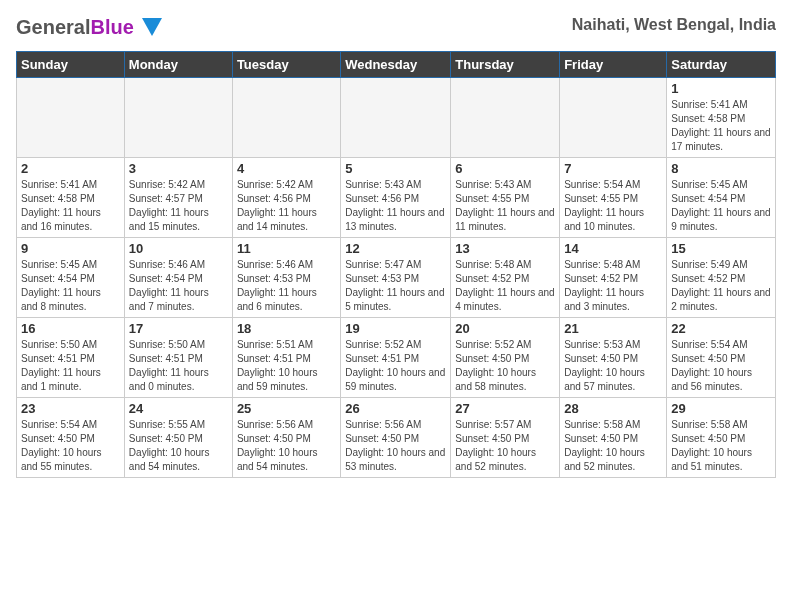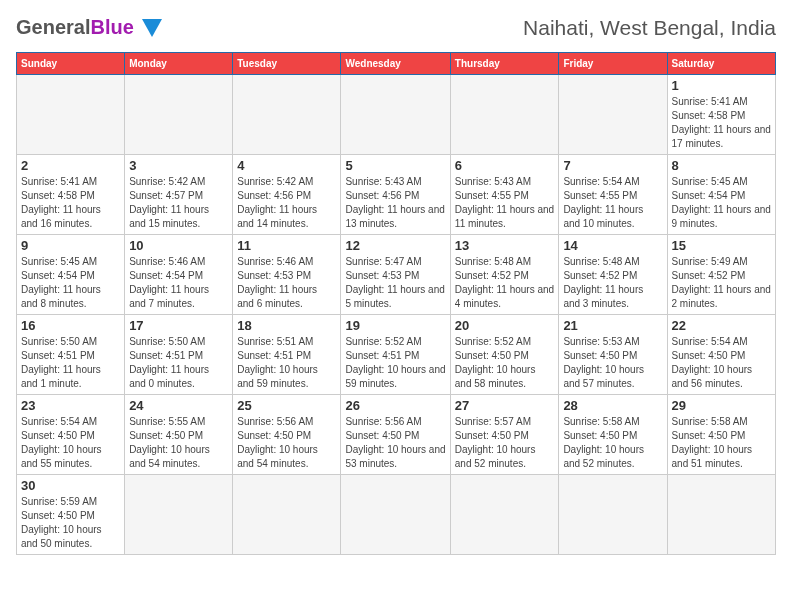--- a/index.html
+++ b/index.html
@@ -19,32 +19,33 @@
     .title-area {
       text-align: right;
     }
     .month-title {
       font-size: 36px;
       font-weight: bold;
       color: #333;
       line-height: 1.1;
     }
     .location-title {
-      font-size: 21px;
+      font-size: 16px;
       color: #555;
+      font-weight: bold;
     }
     .calendar {
       width: 100%;
       border-collapse: collapse;
       border: 1px solid #ccc;
     }
     .calendar th {
-      background-color: #ef4444;
+      background-color: #404040;
       color: #fff;
-      font-size: 10px;
+      font-size: 13px;
       font-weight: bold;
       padding: 5px 4px;
       text-align: left;
       border: 1px solid #2569a8;
     }
     .calendar td {
       vertical-align: top;
       border: 1px solid #ccc;
       padding: 3px 4px;
       width: 113px;
@@ -67,21 +68,21 @@
       font-size: 10px;
       color: #444;
       line-height: 1.4;
     }
     .logo-wrapper {
       display: flex;
       flex-direction: column;
     }
     .logo-top {
       display: flex;
-      align-items: flex-end;
+      align-items: flex-start;
     }
     .logo-word-general {
       font-size: 20px;
       font-weight: bold;
       color: #555;
     }
     .logo-word-blue {
       font-size: 20px;
       font-weight: bold;
       color: #a21caf;
@@ -308,28 +309,14 @@
 Sunset: 4:50 PM
 Daylight: 10 hours and 52 minutes.</div>
         </td>
         <td>
           <span class="day-number">29</span>
           <div class="day-info">Sunrise: 5:58 AM
 Sunset: 4:50 PM
 Daylight: 10 hours and 51 minutes.</div>
         </td>
       </tr>
-      <tr>
-        <td>
-          <span class="day-number">30</span>
-          <div class="day-info">Sunrise: 5:59 AM
-Sunset: 4:50 PM
-Daylight: 10 hours and 50 minutes.</div>
-        </td>
-        <td class="empty"></td>
-        <td class="empty"></td>
-        <td class="empty"></td>
-        <td class="empty"></td>
-        <td class="empty"></td>
-        <td class="empty"></td>
-      </tr>
     </tbody>
 </table>
 
 </body></html>

